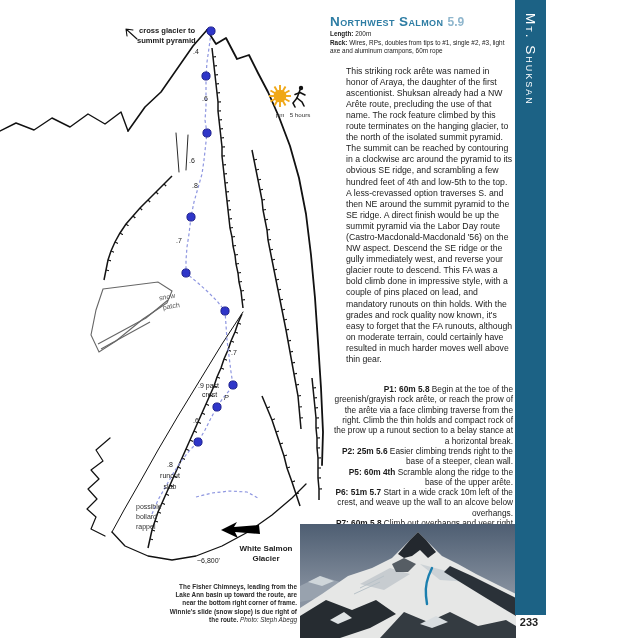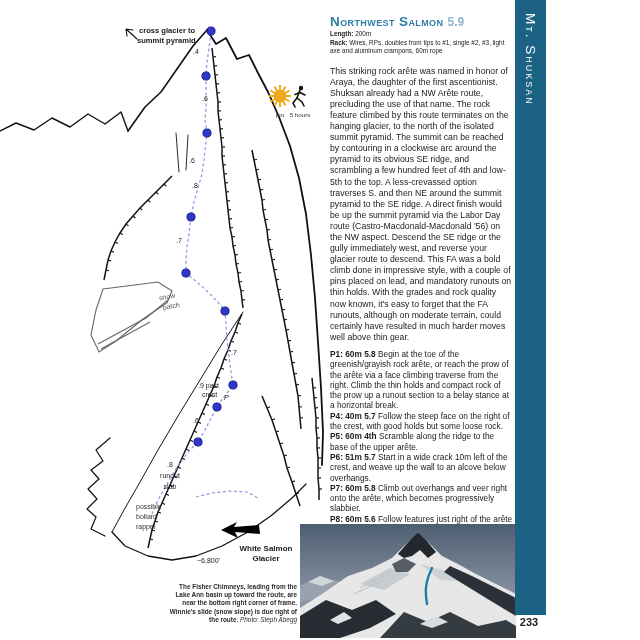--- a/index.html
+++ b/index.html
@@ -15,22 +15,22 @@
   .pagenum{position:absolute;left:513px;top:616px;width:32px;text-align:center;
       font-size:11px;font-weight:bold;color:#222;}
 
   
   .col{position:absolute;left:330px;top:15px;width:183px;}
   .title{font-variant:small-caps;color:#2e7da4;font-size:13.5px;font-weight:bold;
       letter-spacing:.4px;line-height:14px;}
   .title .grade{font-size:12px;color:#8fb6cd;font-weight:bold;letter-spacing:0;}
   .specs{font-size:6.4px;line-height:8.2px;margin-top:1px;color:#222;}
   .specs b{font-weight:bold;}
-  .intro{font-size:8.7px;line-height:11.1px;margin:10px 0 0 0;text-align:left;}
-  .pitches{margin-top:6px;}
+  .intro{font-size:8.7px;line-height:11.1px;margin:10px 0 0 16px;text-align:left;}
+  .pitches{margin-top:19px;text-align:right;}
   .pitch{font-size:8.3px;line-height:10.3px;margin:0;}
   .pitch b{font-weight:bold;}
   .fa{font-size:6px;color:#9a9a9a;margin-top:2px;}
 
   
   .icons{position:absolute;left:258px;top:80px;width:70px;height:42px;}
 
   
   .topo{position:absolute;left:0;top:0;width:335px;height:575px;}
 
@@ -163,21 +163,21 @@
     </div>
     <div class="specs">
       <b>Rack:</b>
       <span>Wires, RPs, doubles from tips to #1, single #2, #3, light axe and aluminum crampons, 60m rope</span>
     </div>
 
     <p class="intro">This striking rock arête was named in honor of Araya, the daughter of the first ascentionist. Shuksan already had a NW Arête route, precluding the use of that name. The rock feature climbed by this route terminates on the hanging glacier, to the north of the isolated summit pyramid. The summit can be reached by contouring in a clockwise arc around the pyramid to its obvious SE ridge, and scrambling a few hundred feet of 4th and low-5th to the top. A less-crevassed option traverses S. and then NE around the summit pyramid to the SE ridge. A direct finish would be up the summit pyramid via the Labor Day route (Castro-Macdonald-Macdonald '56) on the NW aspect. Descend the SE ridge or the gully immediately west, and reverse your glacier route to descend. This FA was a bold climb done in impressive style, with a couple of pins placed on lead, and mandatory runouts on thin holds. With the grades and rock quality now known, it's easy to forget that the FA runouts, although on moderate terrain, could certainly have resulted in much harder moves well above thin gear.</p>
 
     <div class="pitches">
       <p class="pitch"><b>P1: 60m 5.8</b> <span>Begin at the toe of the greenish/grayish rock arête, or reach the prow of the arête via a face climbing traverse from the right. Climb the thin holds and compact rock of the prow up a runout section to a belay stance at a horizontal break.</span></p>
-      <p class="pitch"><b>P4: 40m 5.7</b> <span>Follow the steep face on the right of the crest, with good holds but some loose rock.</span></p>
+      <p class="pitch"><b>P2: 25m 5.6</b> <span>Easier climbing trends right to the base of a steeper, clean wall.</span></p>
       <p class="pitch"><b>P5: 60m 4th</b> <span>Scramble along the ridge to the base of the upper arête.</span></p>
       <p class="pitch"><b>P6: 51m 5.7</b> <span>Start in a wide crack 10m left of the crest, and weave up the wall to an alcove below overhangs.</span></p>
       <p class="pitch"><b>P7: 60m 5.8</b> <span>Climb out overhangs and veer right onto the arête, which becomes progressively slabbier.</span></p>
       <p class="pitch"><b>P8: 60m 5.6</b> <span>Follow features just right of the arête to a fixed pin in an overlap on the arête itself.</span></p>
       <p class="pitch"><b>P9: Low 5th:</b> <span>Step around to the left and then follow the slab up and right to the top of the feature and scramble down onto snow.</span></p>
     </div>
 
     <div class="fa">FA: Matt Alford, Darin Berdinka 2007</div>
   </div>
 

